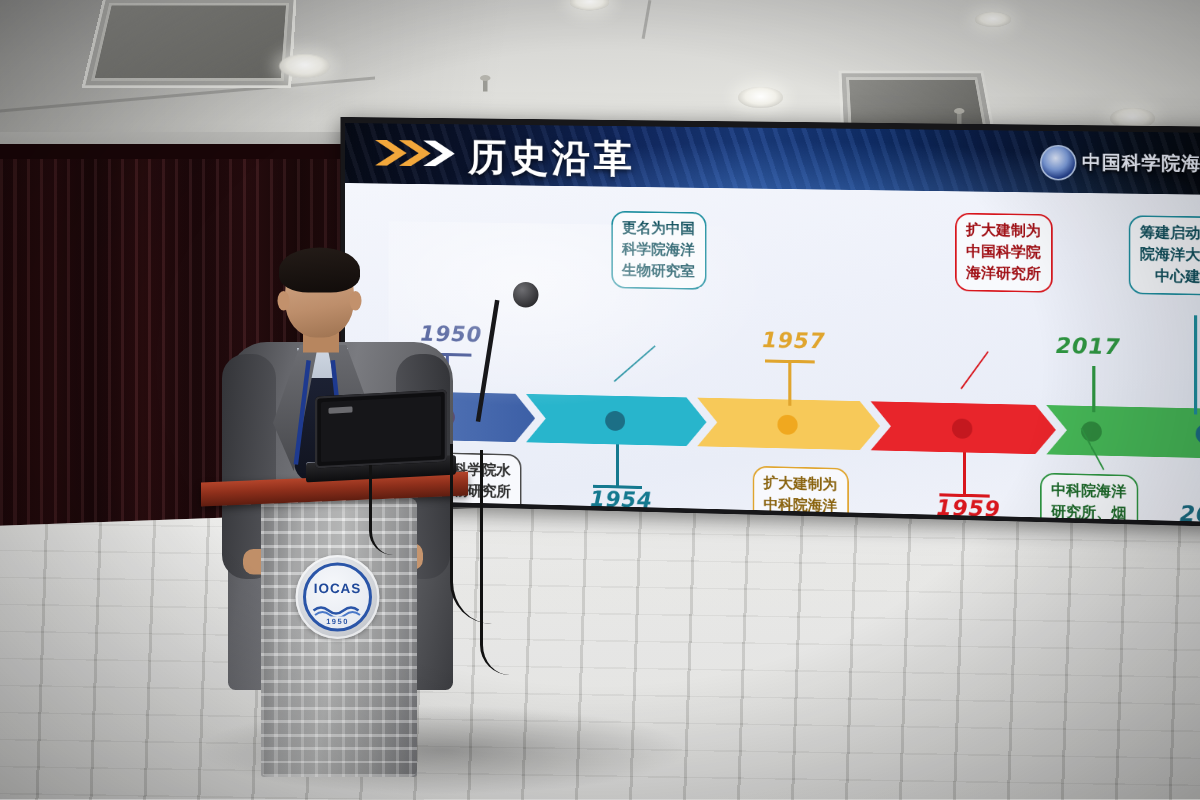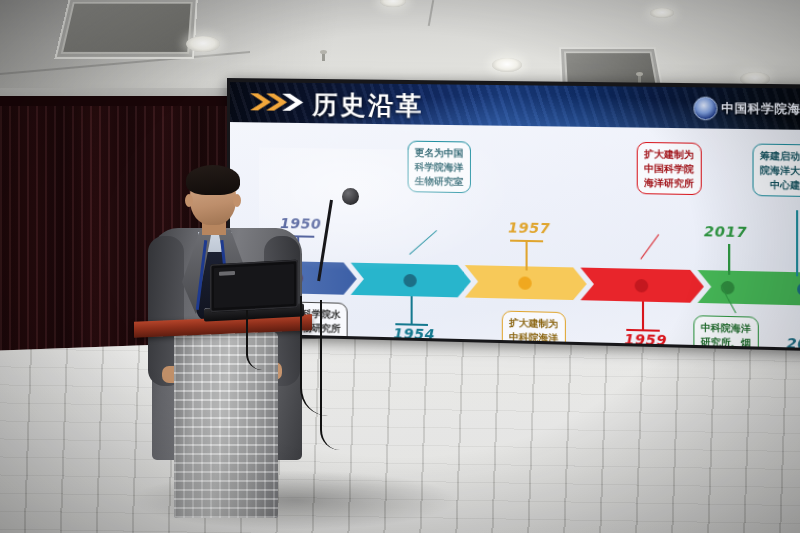--- a/index.html
+++ b/index.html
@@ -312,20 +312,29 @@
     <div class="ear" style="left:81px;"></div>
     <div class="hair"></div>
     <div class="handL"></div>
     <div class="handR"></div>
   </div>
 
   <div class="podium">
     <div class="podium-leg" style="left:48px;"></div>
     <div class="podium-leg" style="left:128px;"></div>
     <div class="podium-body"></div>
+    <div class="emblem">
+      <div class="emblem-ring"></div>
+      <div class="emblem-txt">IOCAS</div>
+      <svg class="emblem-wave" viewBox="0 0 34 11">
+        <path d="M1 7 Q6 3 11 7 T21 7 T31 7" stroke="#2a55a8" stroke-width="1.6" fill="none"></path>
+        <path d="M2 10 Q7 6 12 10 T22 10 T32 10" stroke="#4a78c8" stroke-width="1.3" fill="none"></path>
+      </svg>
+      <div class="emblem-yr">1950</div>
+    </div>
     <div class="podium-top"></div>
   </div>
 
   <div class="laptop">
     <div class="lap-base"></div>
     <div class="lid">
       <div class="lid-screen"></div>
       <div class="lid-logo"></div>
     </div>
   </div>

